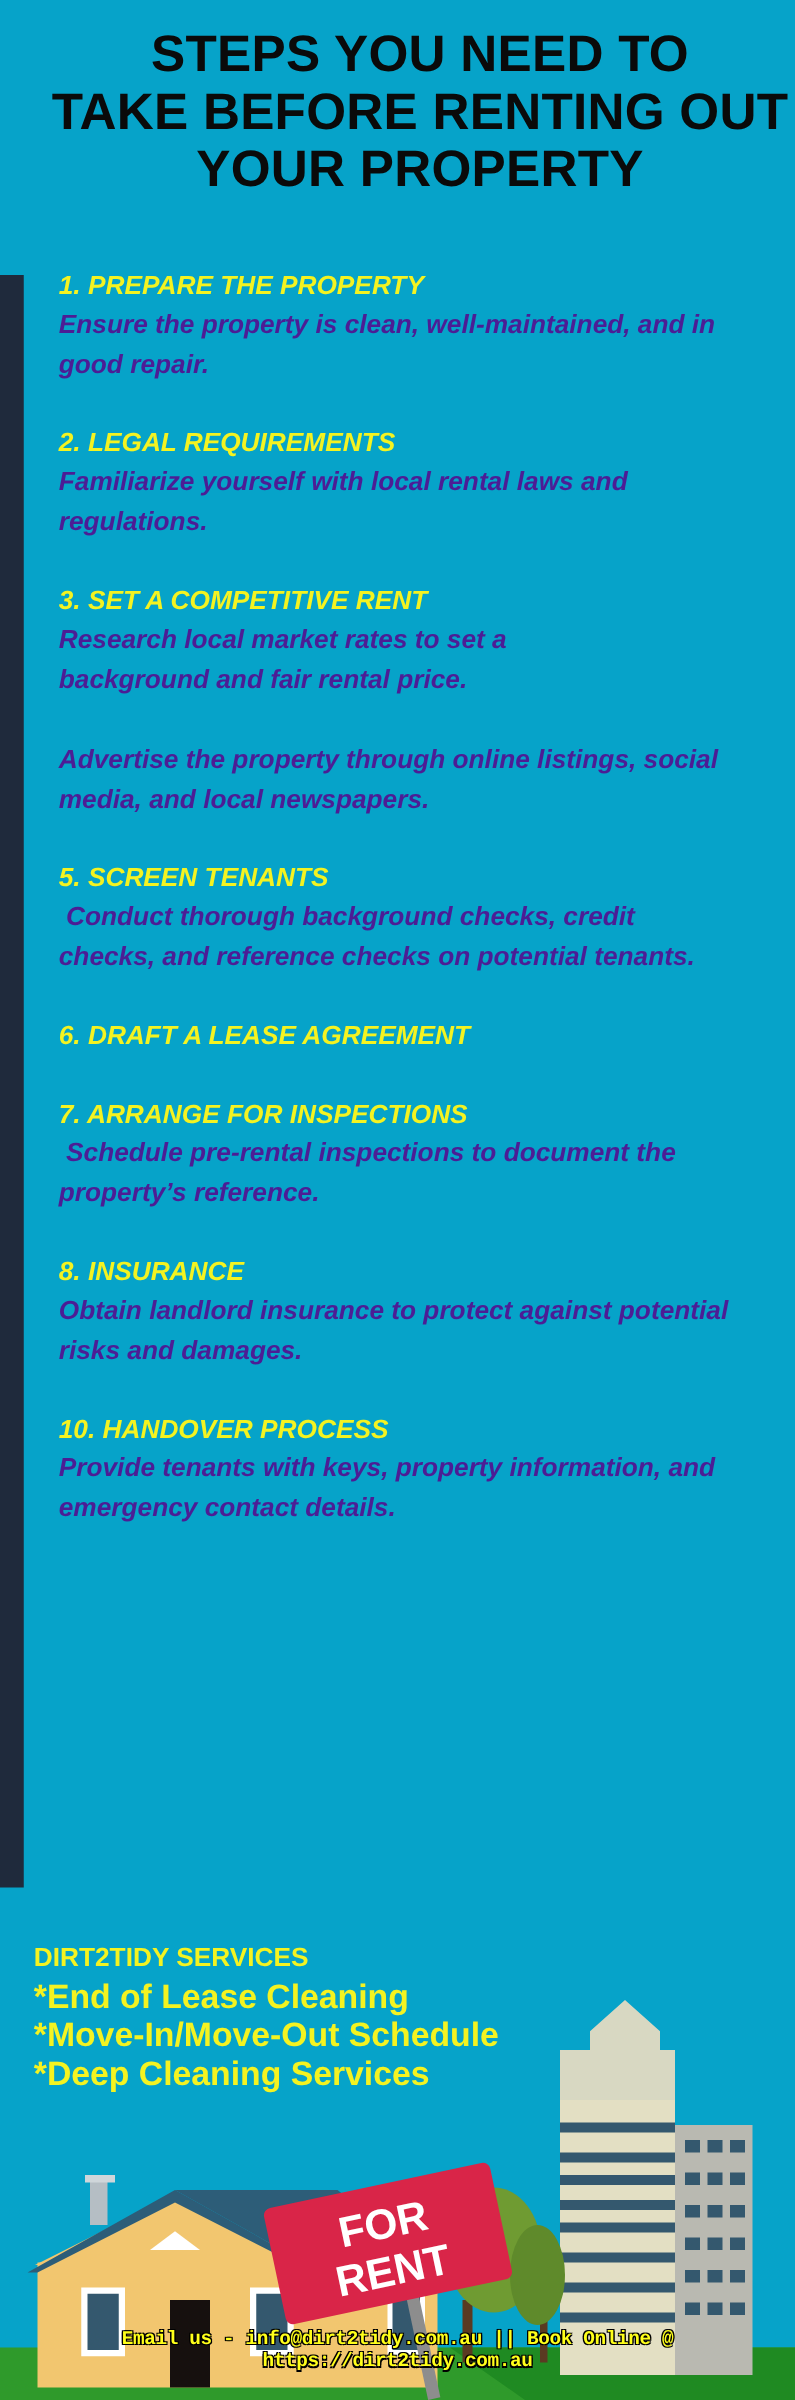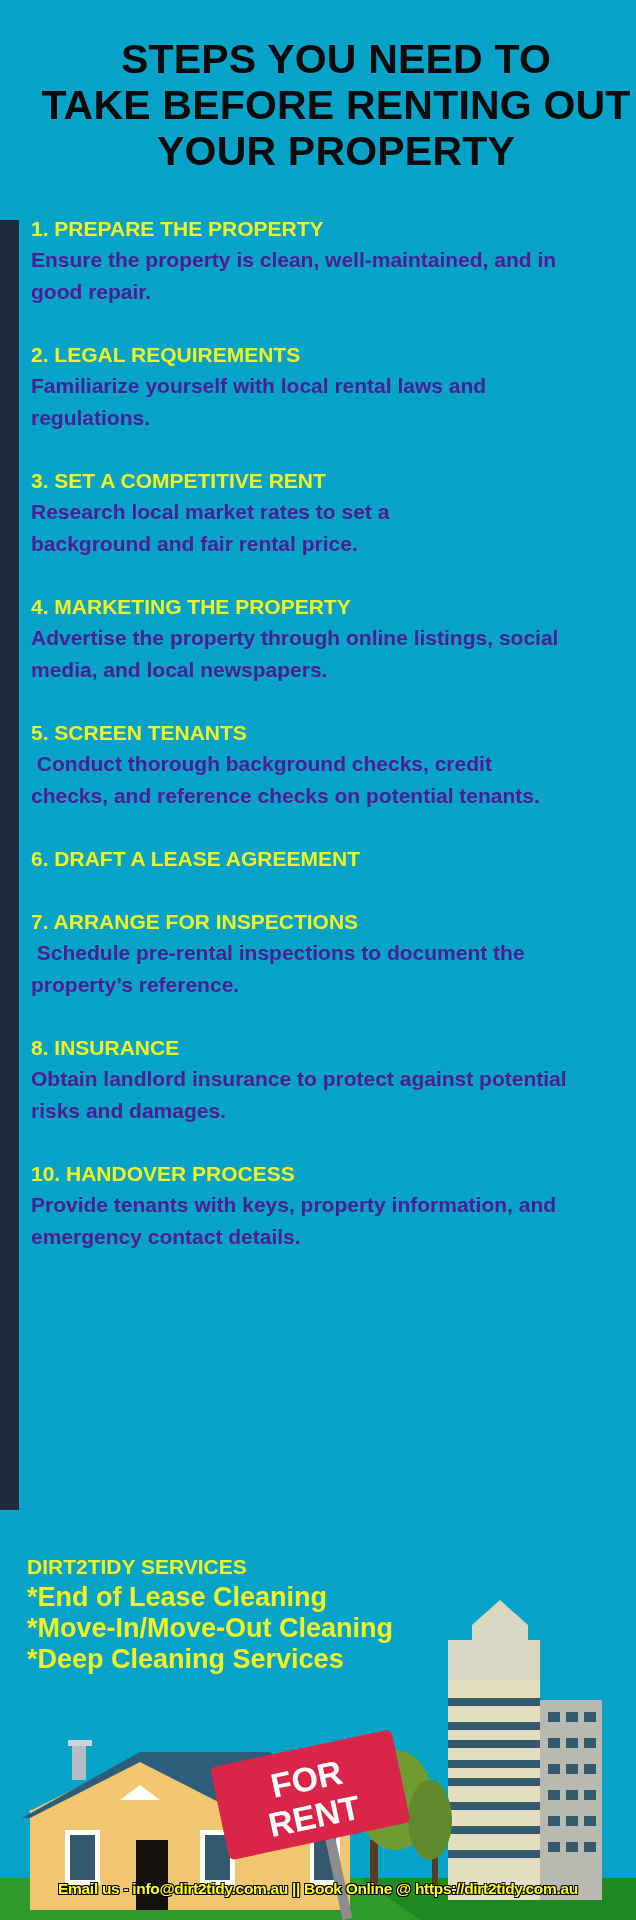--- a/index.html
+++ b/index.html
@@ -1,27 +1,27 @@
 <!DOCTYPE html>
 <html><head>
 <meta charset="utf-8">
 <style>
   * { margin:0; padding:0; box-sizing:border-box; }
   body { width:636px; height:1920px; background:#06a3c9; font-family:"Liberation Sans", sans-serif; overflow:hidden; position:relative; }
-  .title { position:absolute; top:36px; left:0; width:636px; text-align:center; font-weight:bold; font-size:41px; line-height:46px; color:#0a0a0a; letter-spacing:0.2px;padding-left:36px; }
+  .title { position:absolute; top:20px; left:0; width:636px; text-align:center; font-weight:bold; font-size:41px; line-height:46px; color:#0a0a0a; letter-spacing:0.2px;padding-left:36px; }
   .sidebar-bar { position:absolute; left:0; top:220px; width:19px; height:1290px; background:#1f2a3c; }
-  .steps { position:absolute; left:31px; top:214px; width:580px; }
+  .steps { position:absolute; left:47px; top:214px; width:580px;font-style:italic; }
   .step { margin-bottom:33px; }
   .step-title { color:#f4f321; font-weight:bold; font-size:21px; line-height:30px; }
   .step-desc { color:#4c1d95; font-weight:bold; font-size:21px; line-height:31.5px; white-space:pre-wrap; }
   .services { position:absolute; left:27px; top:1552px; }
   .services-title { color:#f4f321; font-weight:bold; font-size:21px; line-height:30px; margin-bottom:0; }
   .service-item { color:#f4f321; font-weight:bold; font-size:27px; line-height:31px; }
   .scene { position:absolute; left:0; top:1600px; width:636px; height:320px; }
-  .footer { position:absolute; left:0; bottom:22px; width:636px; text-align:center; font-weight:bold; font-size:15.5px; color:#ffff1a; text-shadow:-1px -1px 0 #000,1px -1px 0 #000,-1px 1px 0 #000,1px 1px 0 #000; letter-spacing:-0.3px; }
+  .footer { position:absolute; left:0; bottom:22px; width:636px; text-align:center; font-weight:bold; font-size:15.5px; color:#ffff1a; text-shadow:-1px -1px 0 #000,1px -1px 0 #000,-1px 1px 0 #000,1px 1px 0 #000; letter-spacing:-0.3px;font-family:Liberation Mono, monospace; }
 </style>
 </head>
 <body>
 
 <div class="title">
   <div>STEPS YOU NEED TO</div>
   <div>TAKE BEFORE RENTING OUT</div>
   <div>YOUR PROPERTY</div>
 </div>
 
@@ -34,21 +34,20 @@
     </div>
   <div class="step">
       <div class="step-title">2. LEGAL REQUIREMENTS</div>
       <div class="step-desc" style="width:560px">Familiarize yourself with local rental laws and regulations.</div>
     </div>
   <div class="step">
       <div class="step-title">3. SET A COMPETITIVE RENT</div>
       <div class="step-desc" style="width:480px">Research local market rates to set a background and fair rental price.</div>
     </div>
   <div class="step">
-      <div class="step-title">4. MARKETING THE PROPERTY</div>
       <div class="step-desc" style="width:560px">Advertise the property through online listings, social media, and local newspapers.</div>
     </div>
   <div class="step">
       <div class="step-title">5. SCREEN TENANTS</div>
       <div class="step-desc" style="width:540px"> Conduct thorough background checks, credit checks, and reference checks on potential tenants.</div>
     </div>
   <div class="step">
       <div class="step-title">6. DRAFT A LEASE AGREEMENT</div>
     </div>
   <div class="step">
@@ -61,21 +60,21 @@
     </div>
   <div class="step">
       <div class="step-title">10. HANDOVER PROCESS</div>
       <div class="step-desc" style="width:560px">Provide tenants with keys, property information, and emergency contact details.</div>
     </div>
 </div>
 
 <div class="services">
   <div class="services-title">DIRT2TIDY SERVICES</div>
   <div class="service-item">*End of Lease Cleaning</div>
-  <div class="service-item">*Move-In/Move-Out Cleaning</div>
+  <div class="service-item">*Move-In/Move-Out Schedule</div>
   <div class="service-item">*Deep Cleaning Services</div>
 </div>
 
 <svg class="scene" viewBox="0 1600 636 320" width="636" height="320">
 
   <rect x="0" y="1878" width="636" height="42" fill="#2f9a2b"></rect>
   <polygon points="360,1878 636,1878 636,1920 420,1920" fill="#1f8a22"></polygon>
 
   <g>
     <polygon points="448,1680 448,1640 472,1640 472,1625 500,1600 528,1625 528,1640 540,1640 540,1680" fill="#d8d8c2"></polygon>

